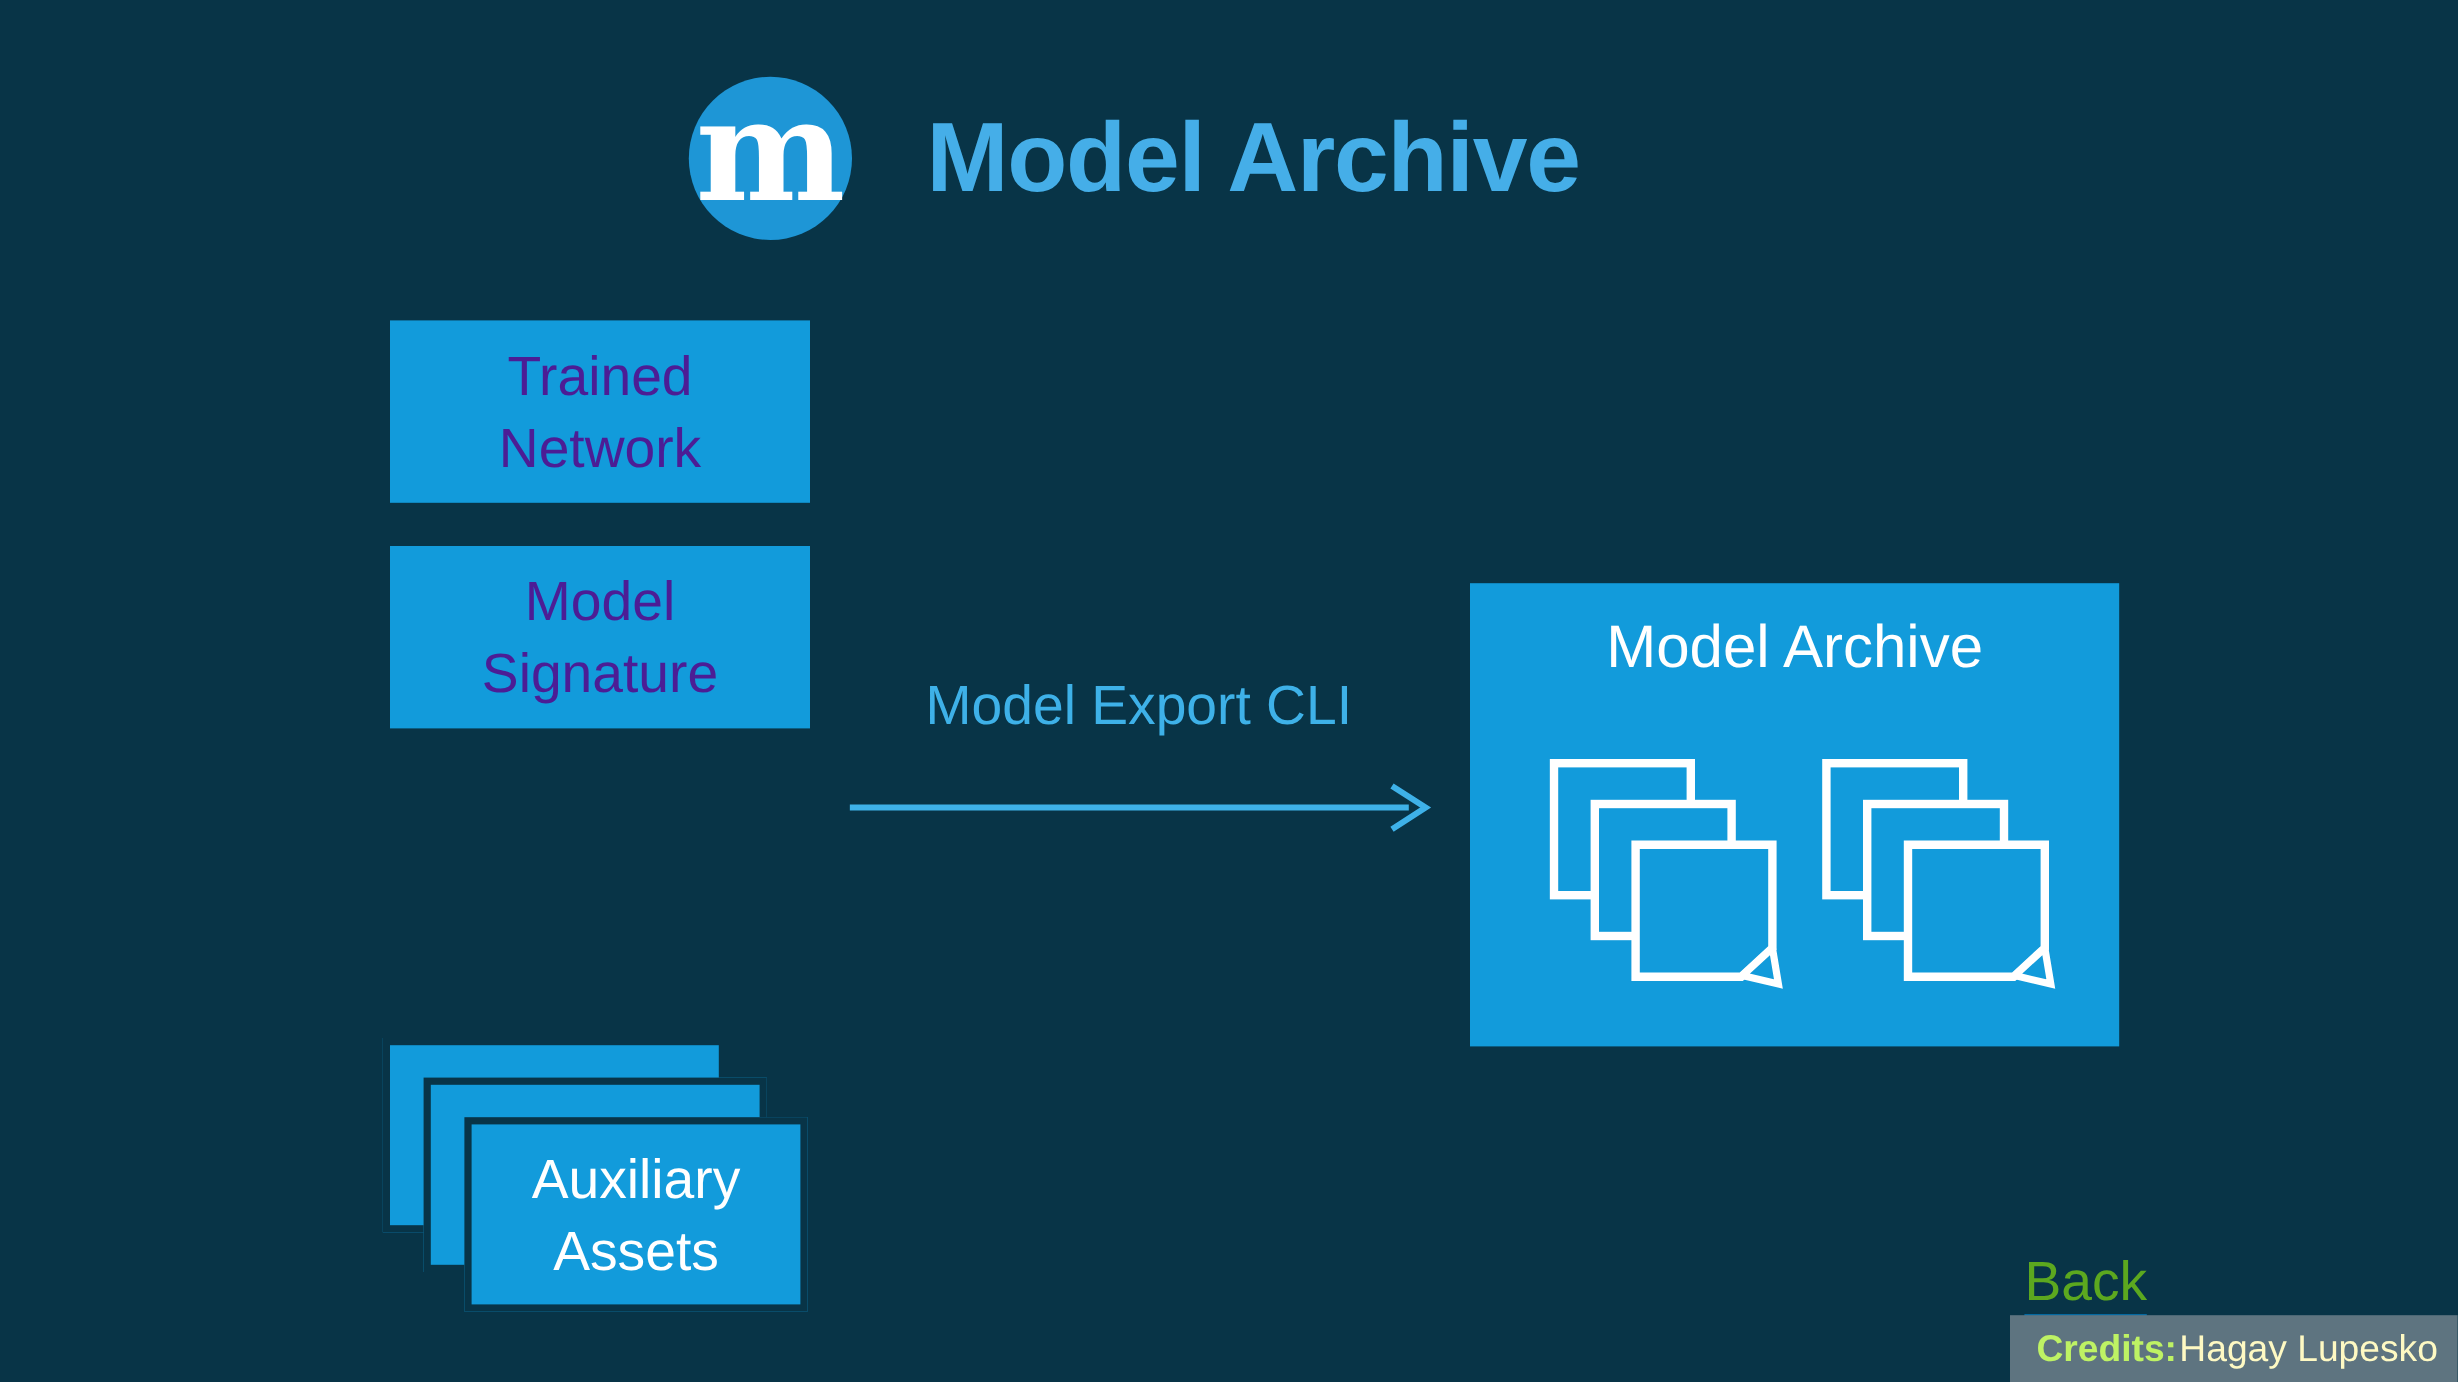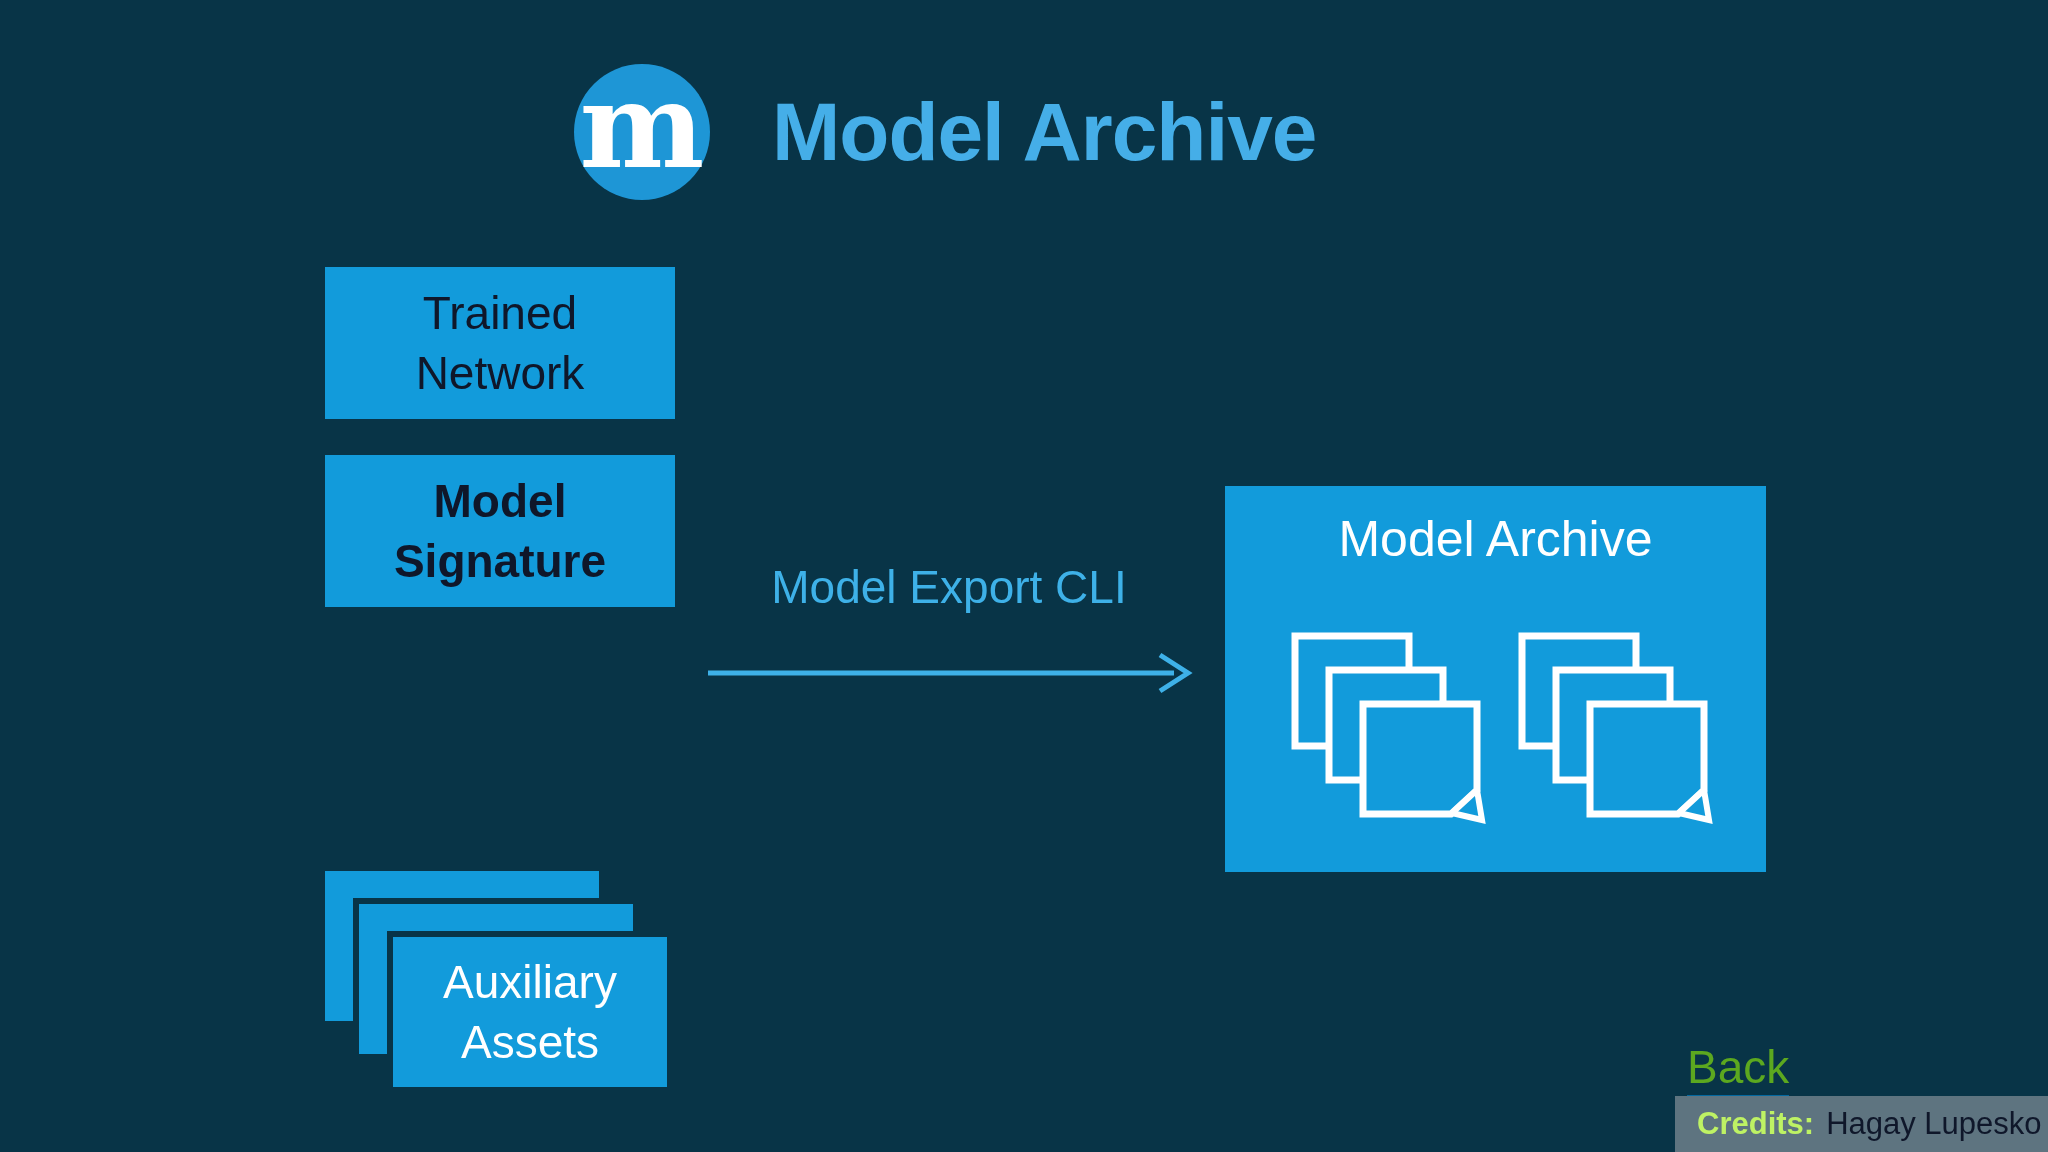--- a/index.html
+++ b/index.html
@@ -26,26 +26,26 @@
   }
   .page-title{
     margin:0 0 0 62px;
     font-size:82px;font-weight:bold;letter-spacing:-1px;
     color:#45aee8;white-space:nowrap;
   }
 
   
   .box{
     position:absolute;left:325px;width:350px;height:152px;
-    background:#129bdb;color:#0f172a;
+    background:#129bdb;color:#4c1d95;
     display:flex;align-items:center;justify-content:center;text-align:center;
     font-size:46px;line-height:60px;white-space:pre-line;
   }
   .box1{top:267px;}
-  .box2{top:455px;font-weight:bold;}
+  .box2{top:455px;}
   .box3{top:643px;}
 
   
   .stack{position:absolute;left:319px;top:865px;width:360px;height:228px;}
   .stack-layer{
     position:absolute;width:274px;height:150px;
     background:#129bdb;border:6px solid #083447;box-sizing:content-box;
   }
   .layer-back{left:0;top:0;}
   .layer-mid{left:34px;top:33px;}
@@ -83,21 +83,21 @@
     cursor:pointer;white-space:nowrap;
   }
   .credits-bar{
     position:absolute;left:1675px;top:1096px;width:373px;height:56px;
     background:#5e7480;
     display:flex;align-items:center;
     padding-left:22px;box-sizing:border-box;
     color:#ffffff;font-size:31px;white-space:nowrap;
   }
   .credits-bar .credits-key{font-weight:bold;color:#bef264;}
-  .credits-bar .credits-val{margin-left:12px;color:#0f172a;}
+  .credits-bar .credits-val{margin-left:2px;color:#fef9c3;}
 </style>
 </head>
 <body>
 
 <div class="slide">
 
   <header class="brand">
     <div class="logo">
       <span>m</span>
     </div>

